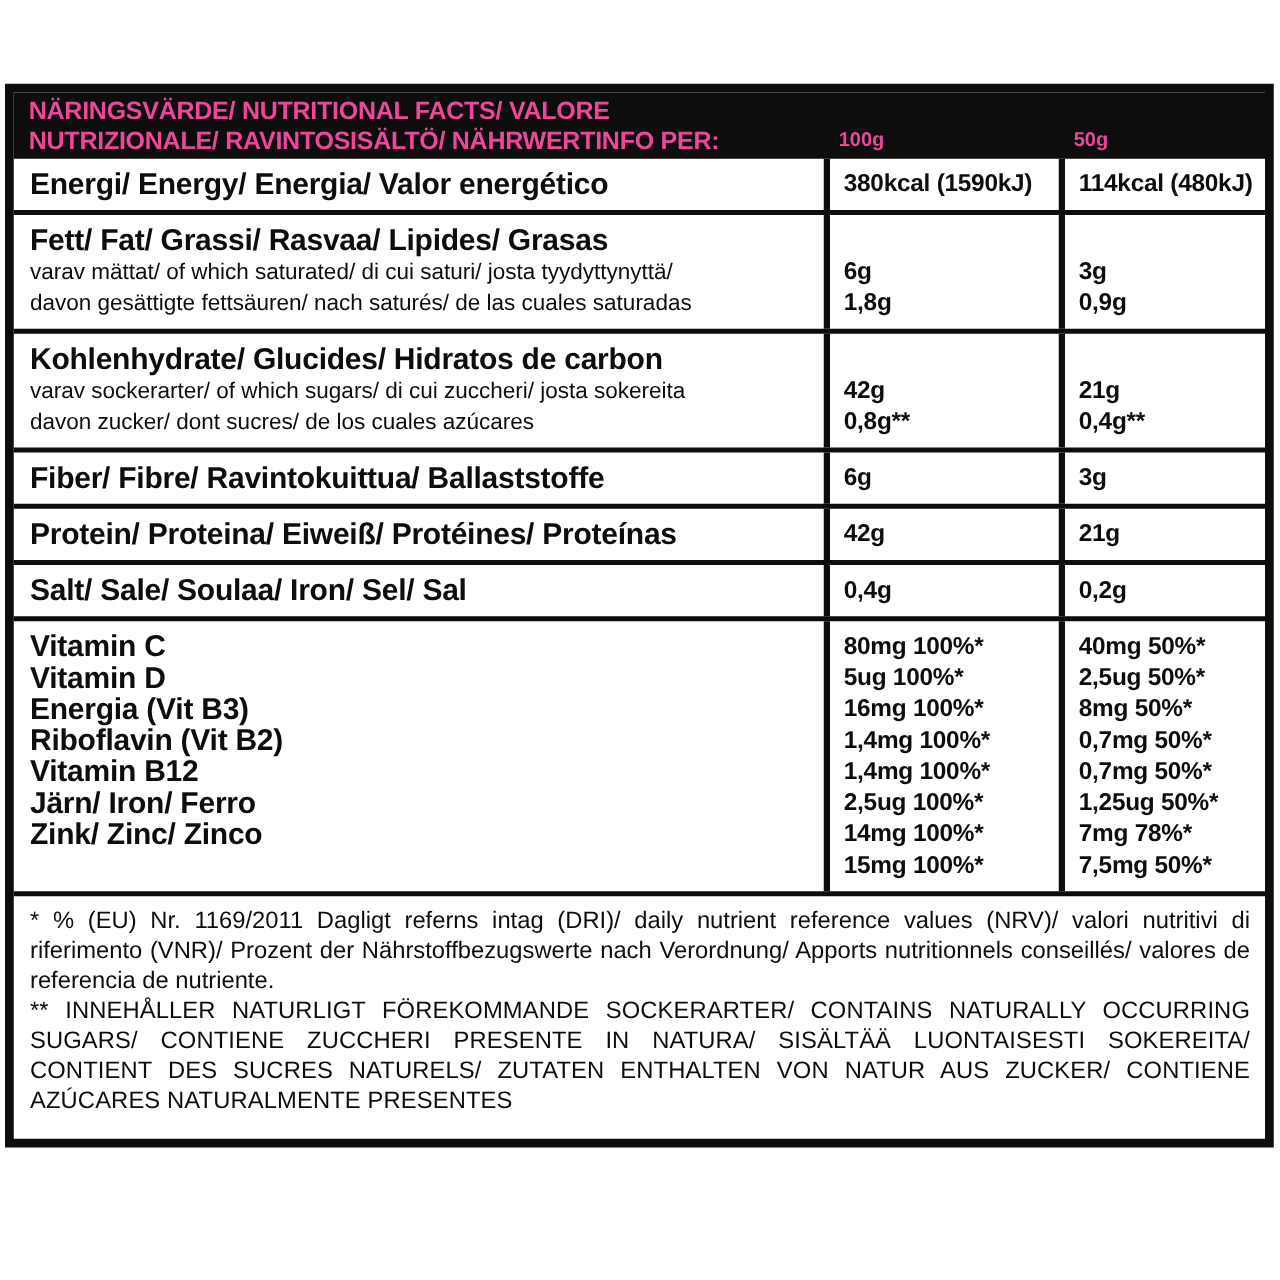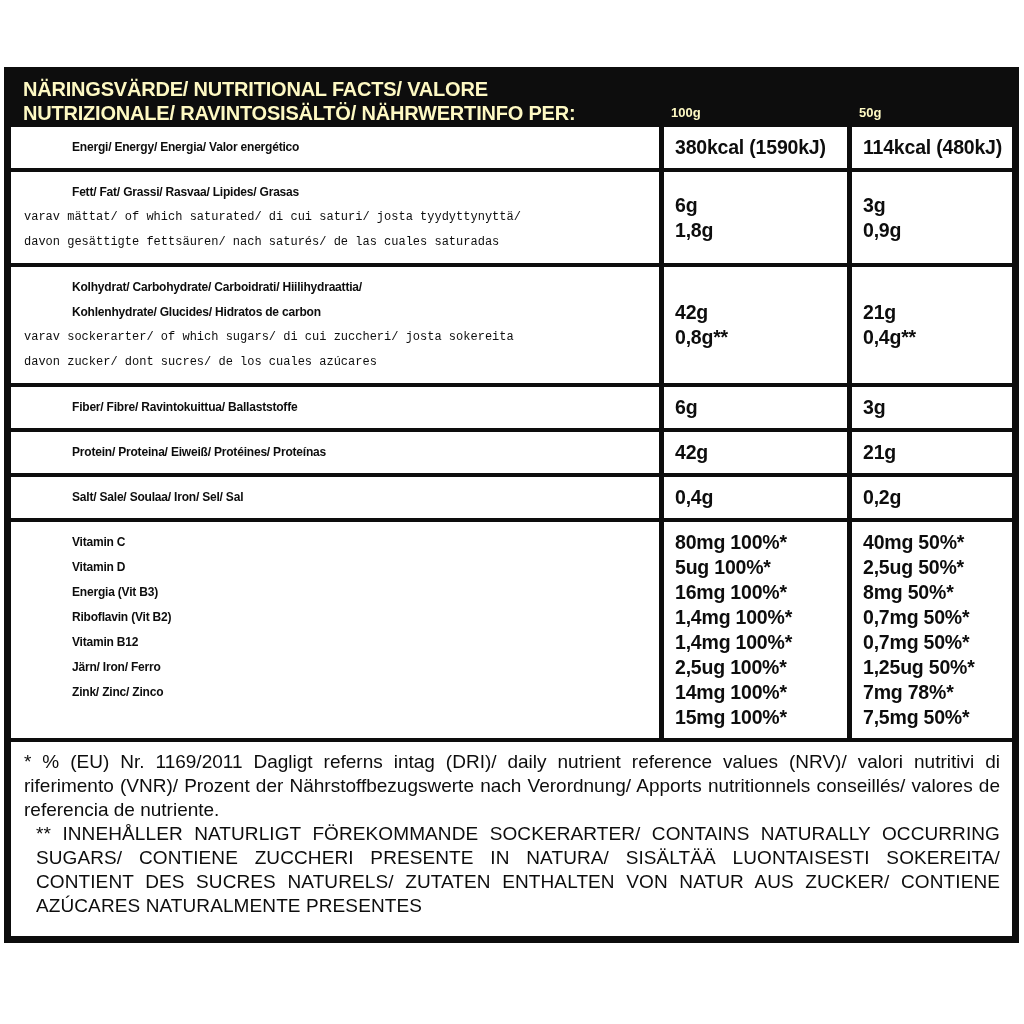--- a/index.html
+++ b/index.html
@@ -17,71 +17,71 @@
   .label-sheet{
     position:absolute;
     left:4px; top:67px;
     width:1015px;
     background:var(--paper);
     border:7px solid var(--ink);
   }
   
   .hdr{
     background:var(--ink);
-    color:#fef9c3;
+    color:#ec4899;
     display:grid;
     grid-template-columns:648px 188px 1fr;
     padding:3px 0 2px 0;
   }
   .hdr-title{
     grid-column:1;
     padding-left:12px;
     font-weight:bold;
     font-size:20px;
     line-height:24px;
     letter-spacing:-0.2px;
     white-space:nowrap;
   }
   .hdr-col{
     align-self:end;
     font-weight:bold;
-    font-size:13px;
+    font-size:16px;
     line-height:24px;
     padding-left:12px;
   }
   
   .row{
     display:grid;
     grid-template-columns:648px 188px 1fr;
     border-top:4px solid var(--ink);
   }
   .row.first{ border-top:0; }
   .lcell{ padding:8px 8px 8px 13px; }
   .vcell{
     border-left:5px solid var(--ink);
     padding:8px 4px 8px 11px;
     display:flex;
     flex-direction:column;
-    justify-content:center;
+    justify-content:flex-end;
   }
   .ln{ line-height:25px; min-height:25px; }
-  .b{ font-weight:bold; font-size:12px; letter-spacing:-0.2px;margin-left:48px; }
-  .sub{ font-weight:normal; font-size:12px;font-family:Liberation Mono, monospace; }
+  .b{ font-weight:bold; font-size:24px; letter-spacing:-0.2px; }
+  .sub{ font-weight:normal; font-size:18px; }
   .val{ font-weight:bold; font-size:19.5px; letter-spacing:-0.2px; }
   
   .fnotes{
     border-top:4px solid var(--ink);
     padding:8px 12px 18px 13px;
   }
   .fnote{
     font-size:19px;
     line-height:24px;
     text-align:justify;
   }
-  .fnote.caps{ letter-spacing:0.1px;margin-left:12px; }
+  .fnote.caps{ letter-spacing:0.1px; }
 </style>
 </head>
 <body>
 
 <div class="label-sheet">
 
   <div class="hdr">
     <div class="hdr-title">
       <div>NÄRINGSVÄRDE/ NUTRITIONAL FACTS/ VALORE</div>
       <div>NUTRIZIONALE/ RAVINTOSISÄLTÖ/ NÄHRWERTINFO PER:</div>
@@ -113,21 +113,20 @@
       <div class="ln val">1,8g</div>
     </div>
     <div class="vcell">
       <div class="ln val">3g</div>
       <div class="ln val">0,9g</div>
     </div>
   </div>
 
   <div class="row">
     <div class="lcell">
-      <div class="ln b">Kolhydrat/ Carbohydrate/ Carboidrati/ Hiilihydraattia/</div>
       <div class="ln b">Kohlenhydrate/ Glucides/ Hidratos de carbon</div>
       <div class="ln sub">varav sockerarter/ of which sugars/ di cui zuccheri/ josta sokereita</div>
       <div class="ln sub">davon zucker/ dont sucres/ de los cuales azúcares</div>
     </div>
     <div class="vcell">
       <div class="ln val">42g</div>
       <div class="ln val">0,8g**</div>
     </div>
     <div class="vcell">
       <div class="ln val">21g</div>

